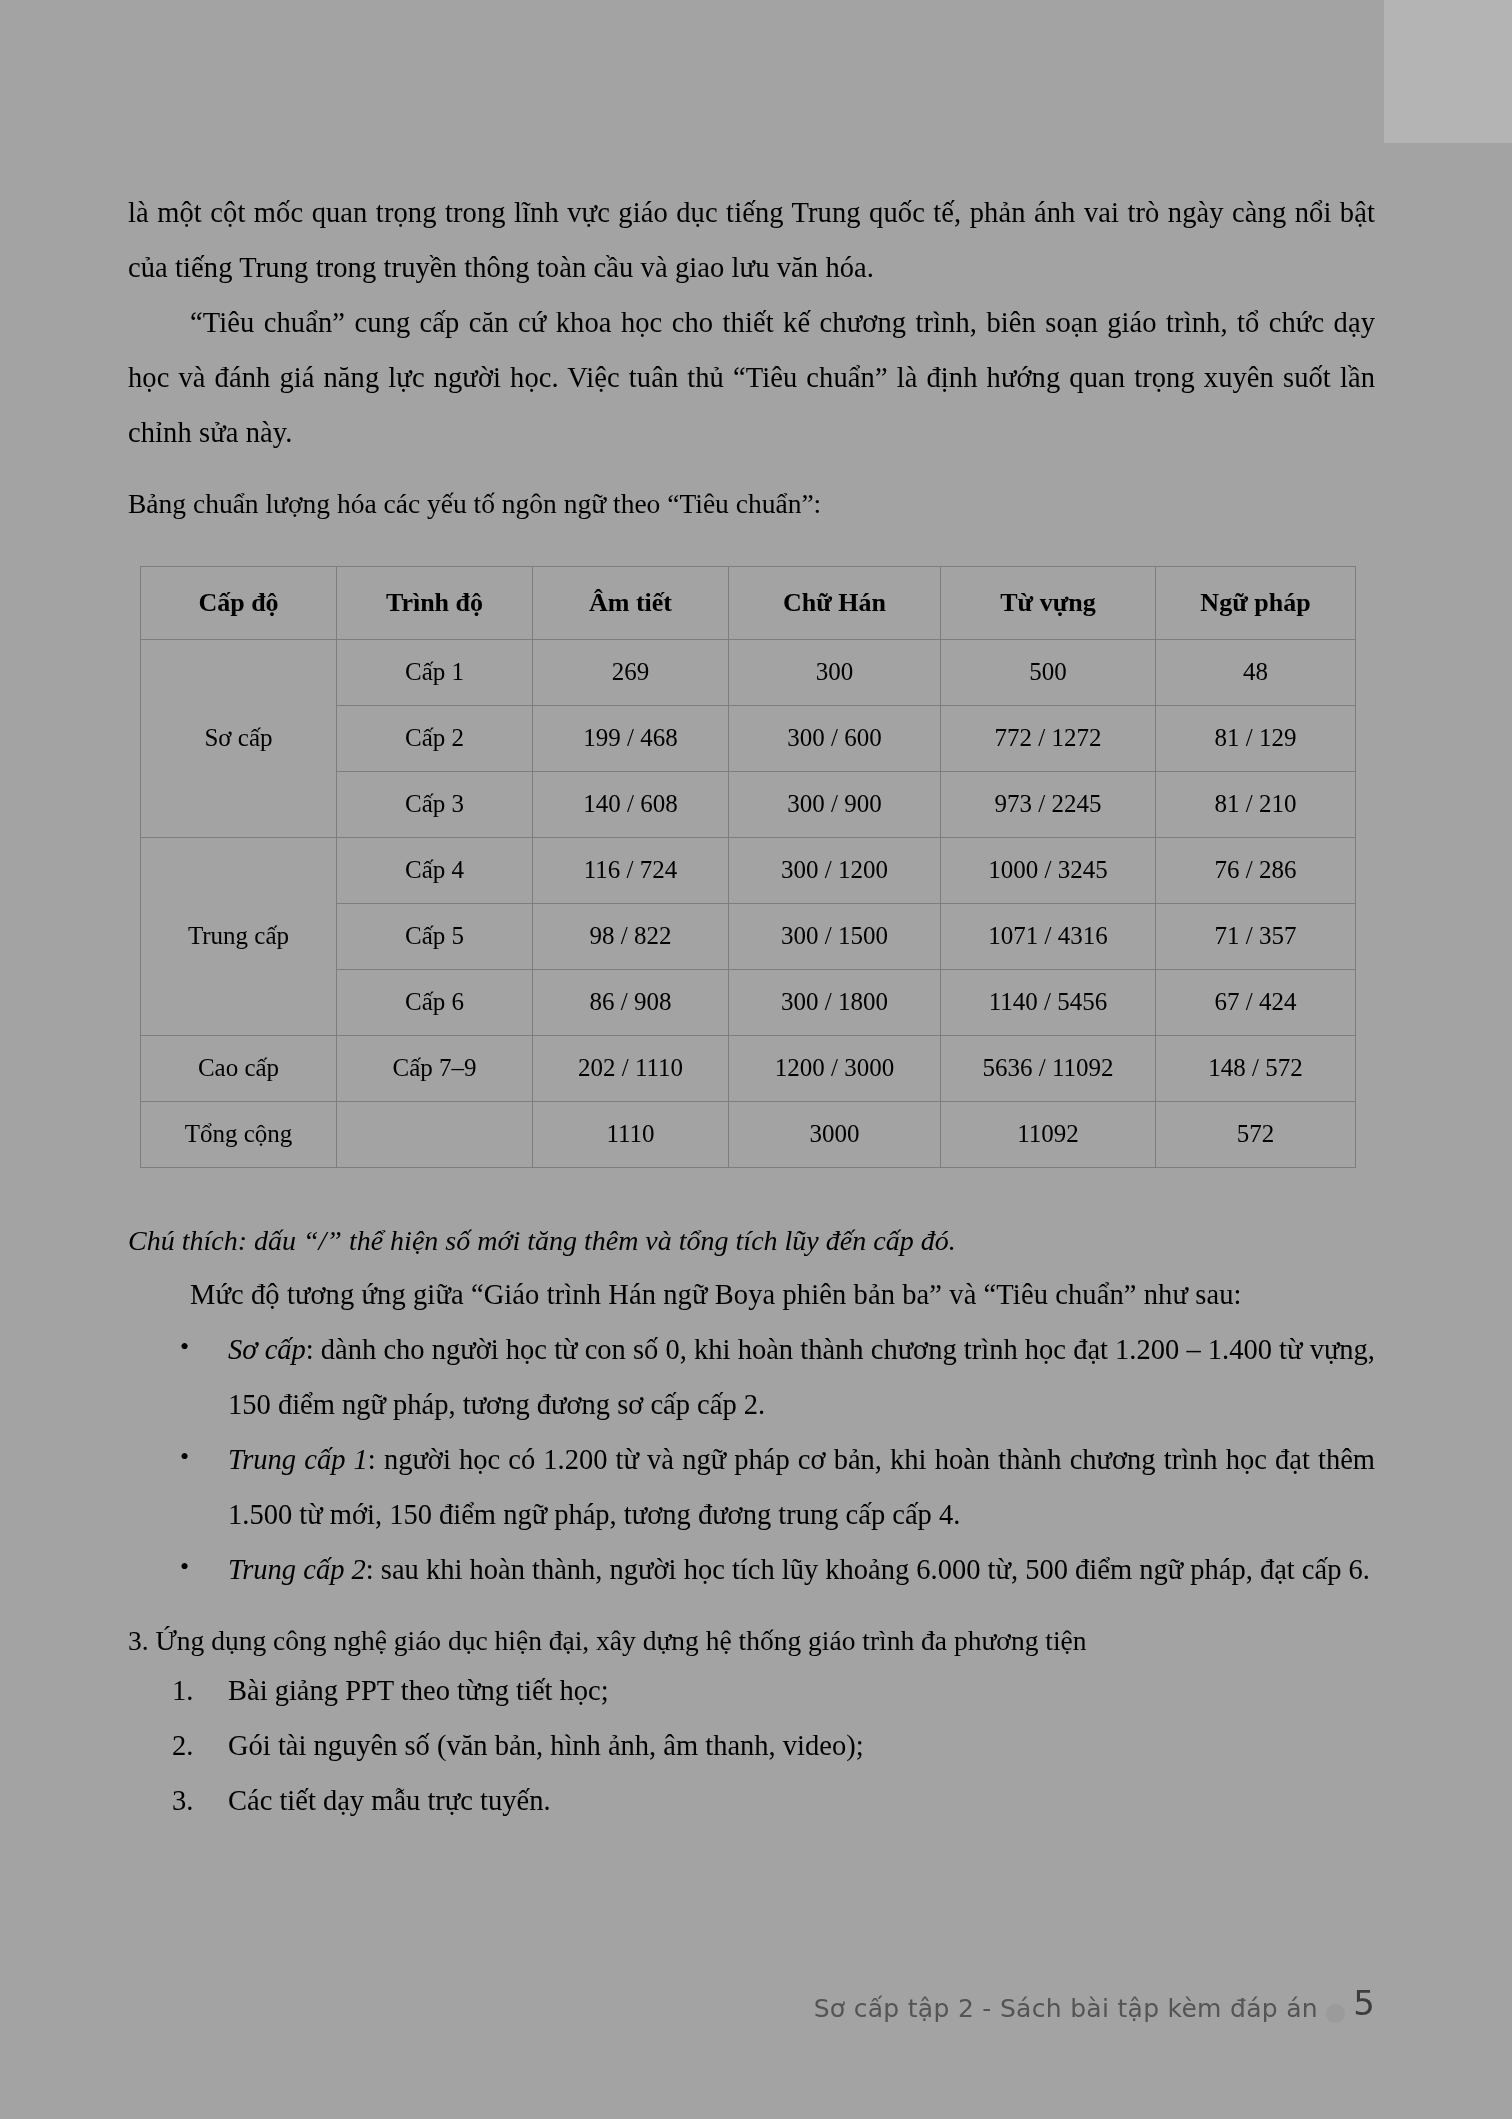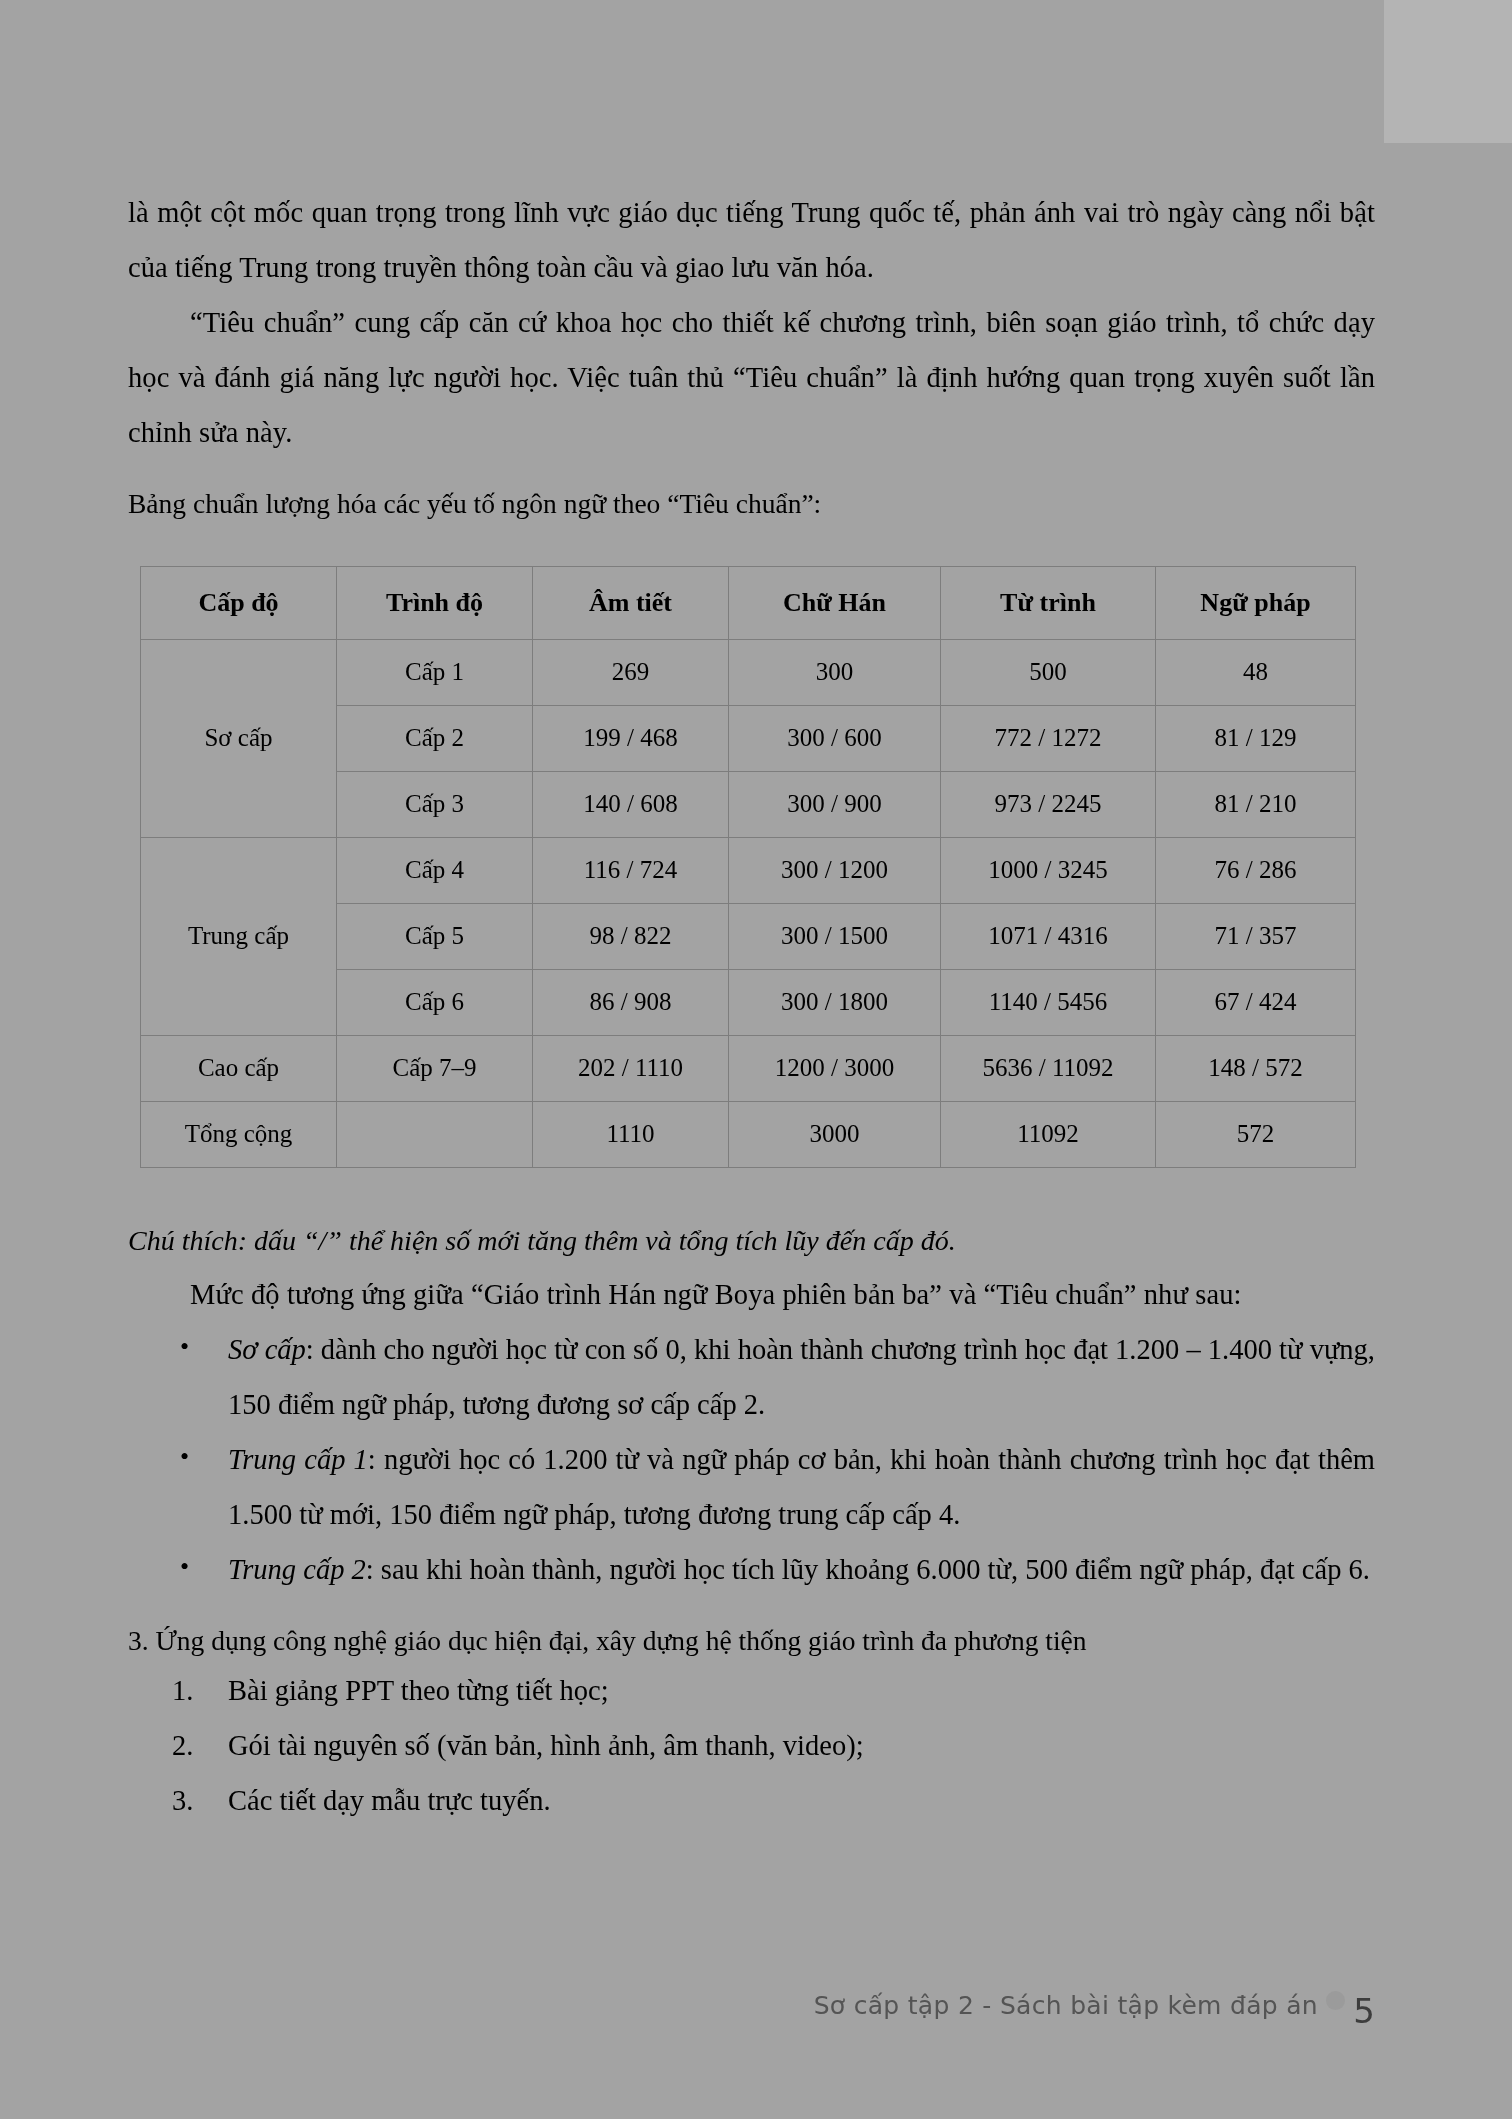--- a/index.html
+++ b/index.html
@@ -131,23 +131,23 @@
   }
   ol.numbers > li > .num {
     position: absolute;
     left: 44px;
     top: 0;
   }
   
   .footer {
     position: absolute;
     right: 137px;
-    bottom: 88px;
+    bottom: 96px;
     display: flex;
-    align-items: flex-start;
+    align-items: flex-end;
     gap: 8px;
     font-family: "DejaVu Sans", "Liberation Sans", sans-serif;
     color: #545454;
   }
   .footer-text {
     font-size: 25px;
     letter-spacing: 0.3px;
   }
   .footer-dot {
     width: 19px;
@@ -188,21 +188,21 @@
           <col class="col-4">
             <col class="col-5">
             <col class="col-6">
         </colgroup>
         <thead>
           <tr>
             <th>Cấp độ</th>
             <th>Trình độ</th>
             <th>Âm tiết</th>
             <th>Chữ Hán</th>
-            <th>Từ trình</th>
+            <th>Từ vựng</th>
             <th>Ngữ pháp</th>
           </tr>
         </thead>
         <tbody>
 
           <tr>
             <td rowspan="3">Sơ cấp</td>
             <td>Cấp 1</td>
             <td>269</td>
             <td>300</td>

